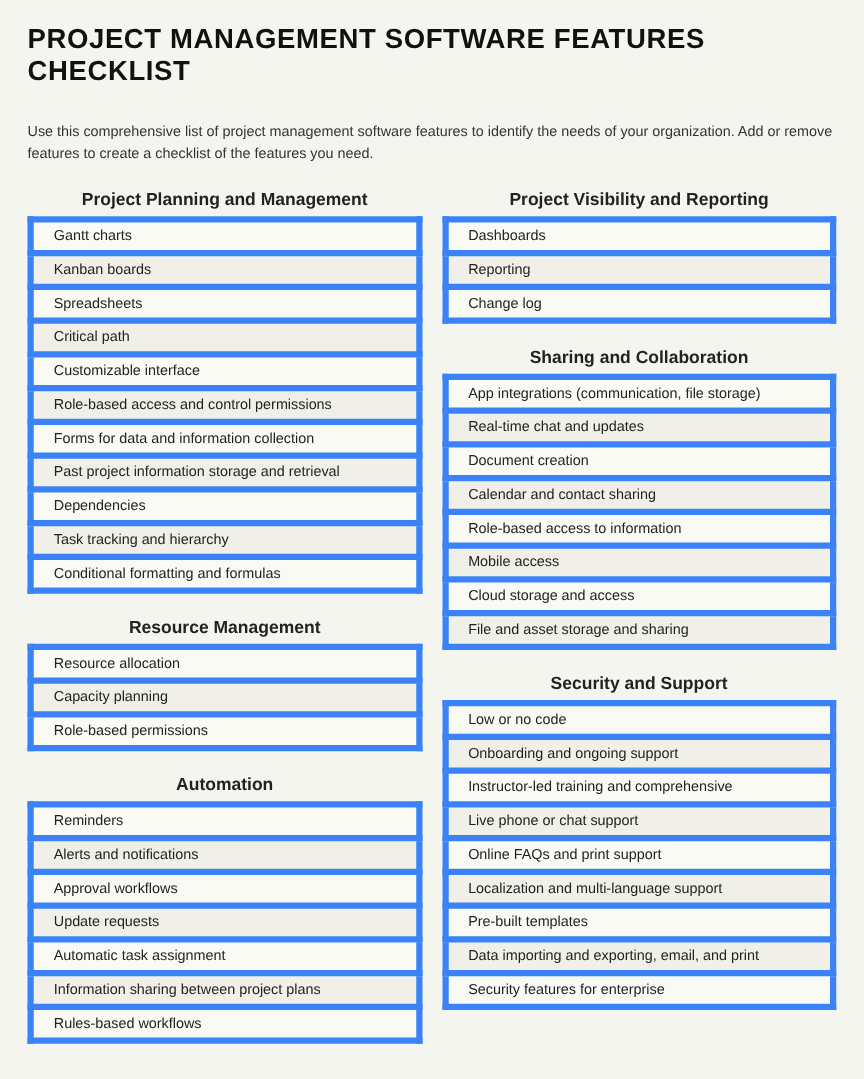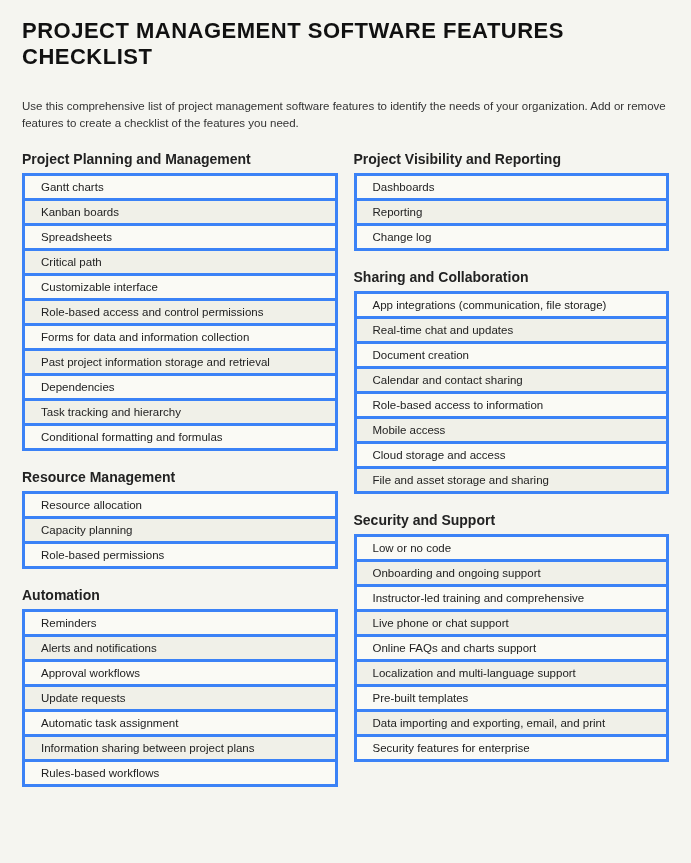--- a/index.html
+++ b/index.html
@@ -32,33 +32,33 @@
     }
     .col-left, .col-right {
       flex: 1;
     }
     .section {
       margin-bottom: 18px;
     }
     .section-title {
       font-size: 14px;
       font-weight: 700;
-      text-align: left;
+      text-align: center;
       margin-bottom: 6px;
       color: #222;
     }
     .checklist-table {
       width: 100%;
       border-collapse: collapse;
       background: #fff;
     }
     .checklist-table td {
       font-size: 11.5px;
       padding: 5px 16px;
-      border: 3px solid #3b82f6;
+      border: 5px solid #3b82f6;
       color: #222;
     }
     .checklist-table tr:nth-child(odd) td {
       background: #fafaf5;
     }
     .checklist-table tr:nth-child(even) td {
       background: #f0f0e8;
     }
   </style>
 </head>
@@ -220,21 +220,21 @@
             <tr>
               <td>Onboarding and ongoing support</td>
             </tr>
             <tr>
               <td>Instructor-led training and comprehensive</td>
             </tr>
             <tr>
               <td>Live phone or chat support</td>
             </tr>
             <tr>
-              <td>Online FAQs and charts support</td>
+              <td>Online FAQs and print support</td>
             </tr>
             <tr>
               <td>Localization and multi-language support</td>
             </tr>
             <tr>
               <td>Pre-built templates</td>
             </tr>
             <tr>
               <td>Data importing and exporting, email, and print</td>
             </tr>

